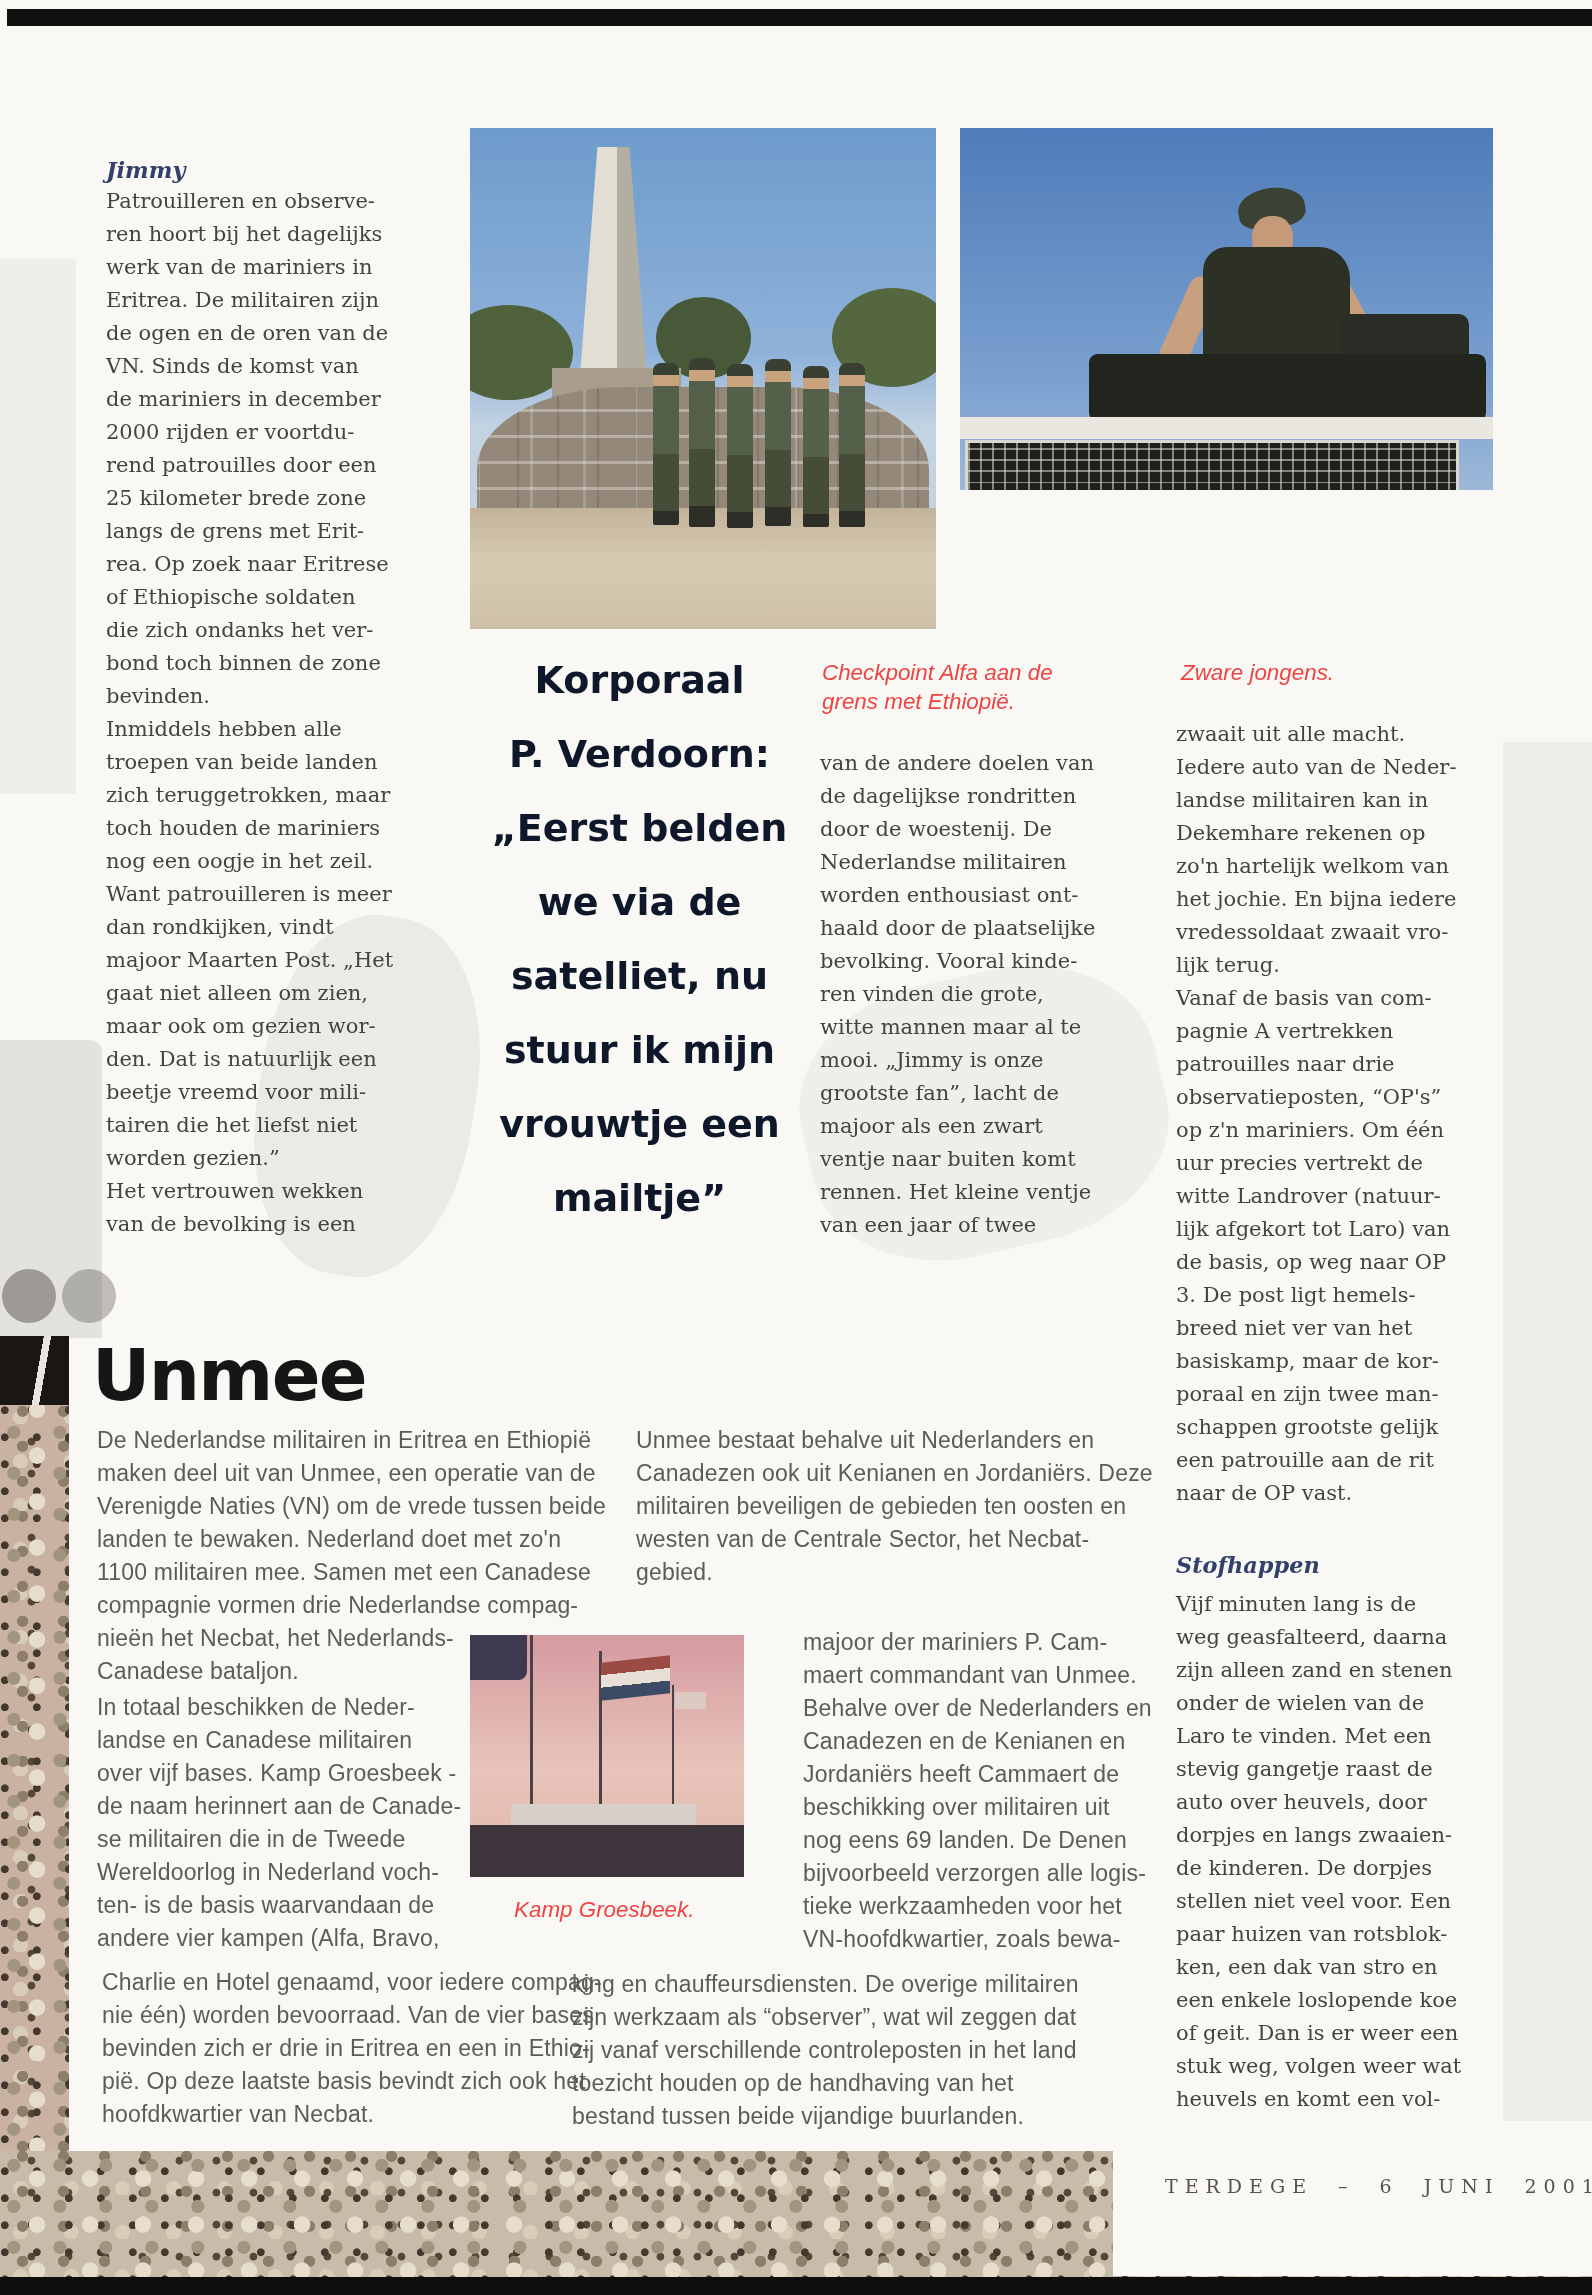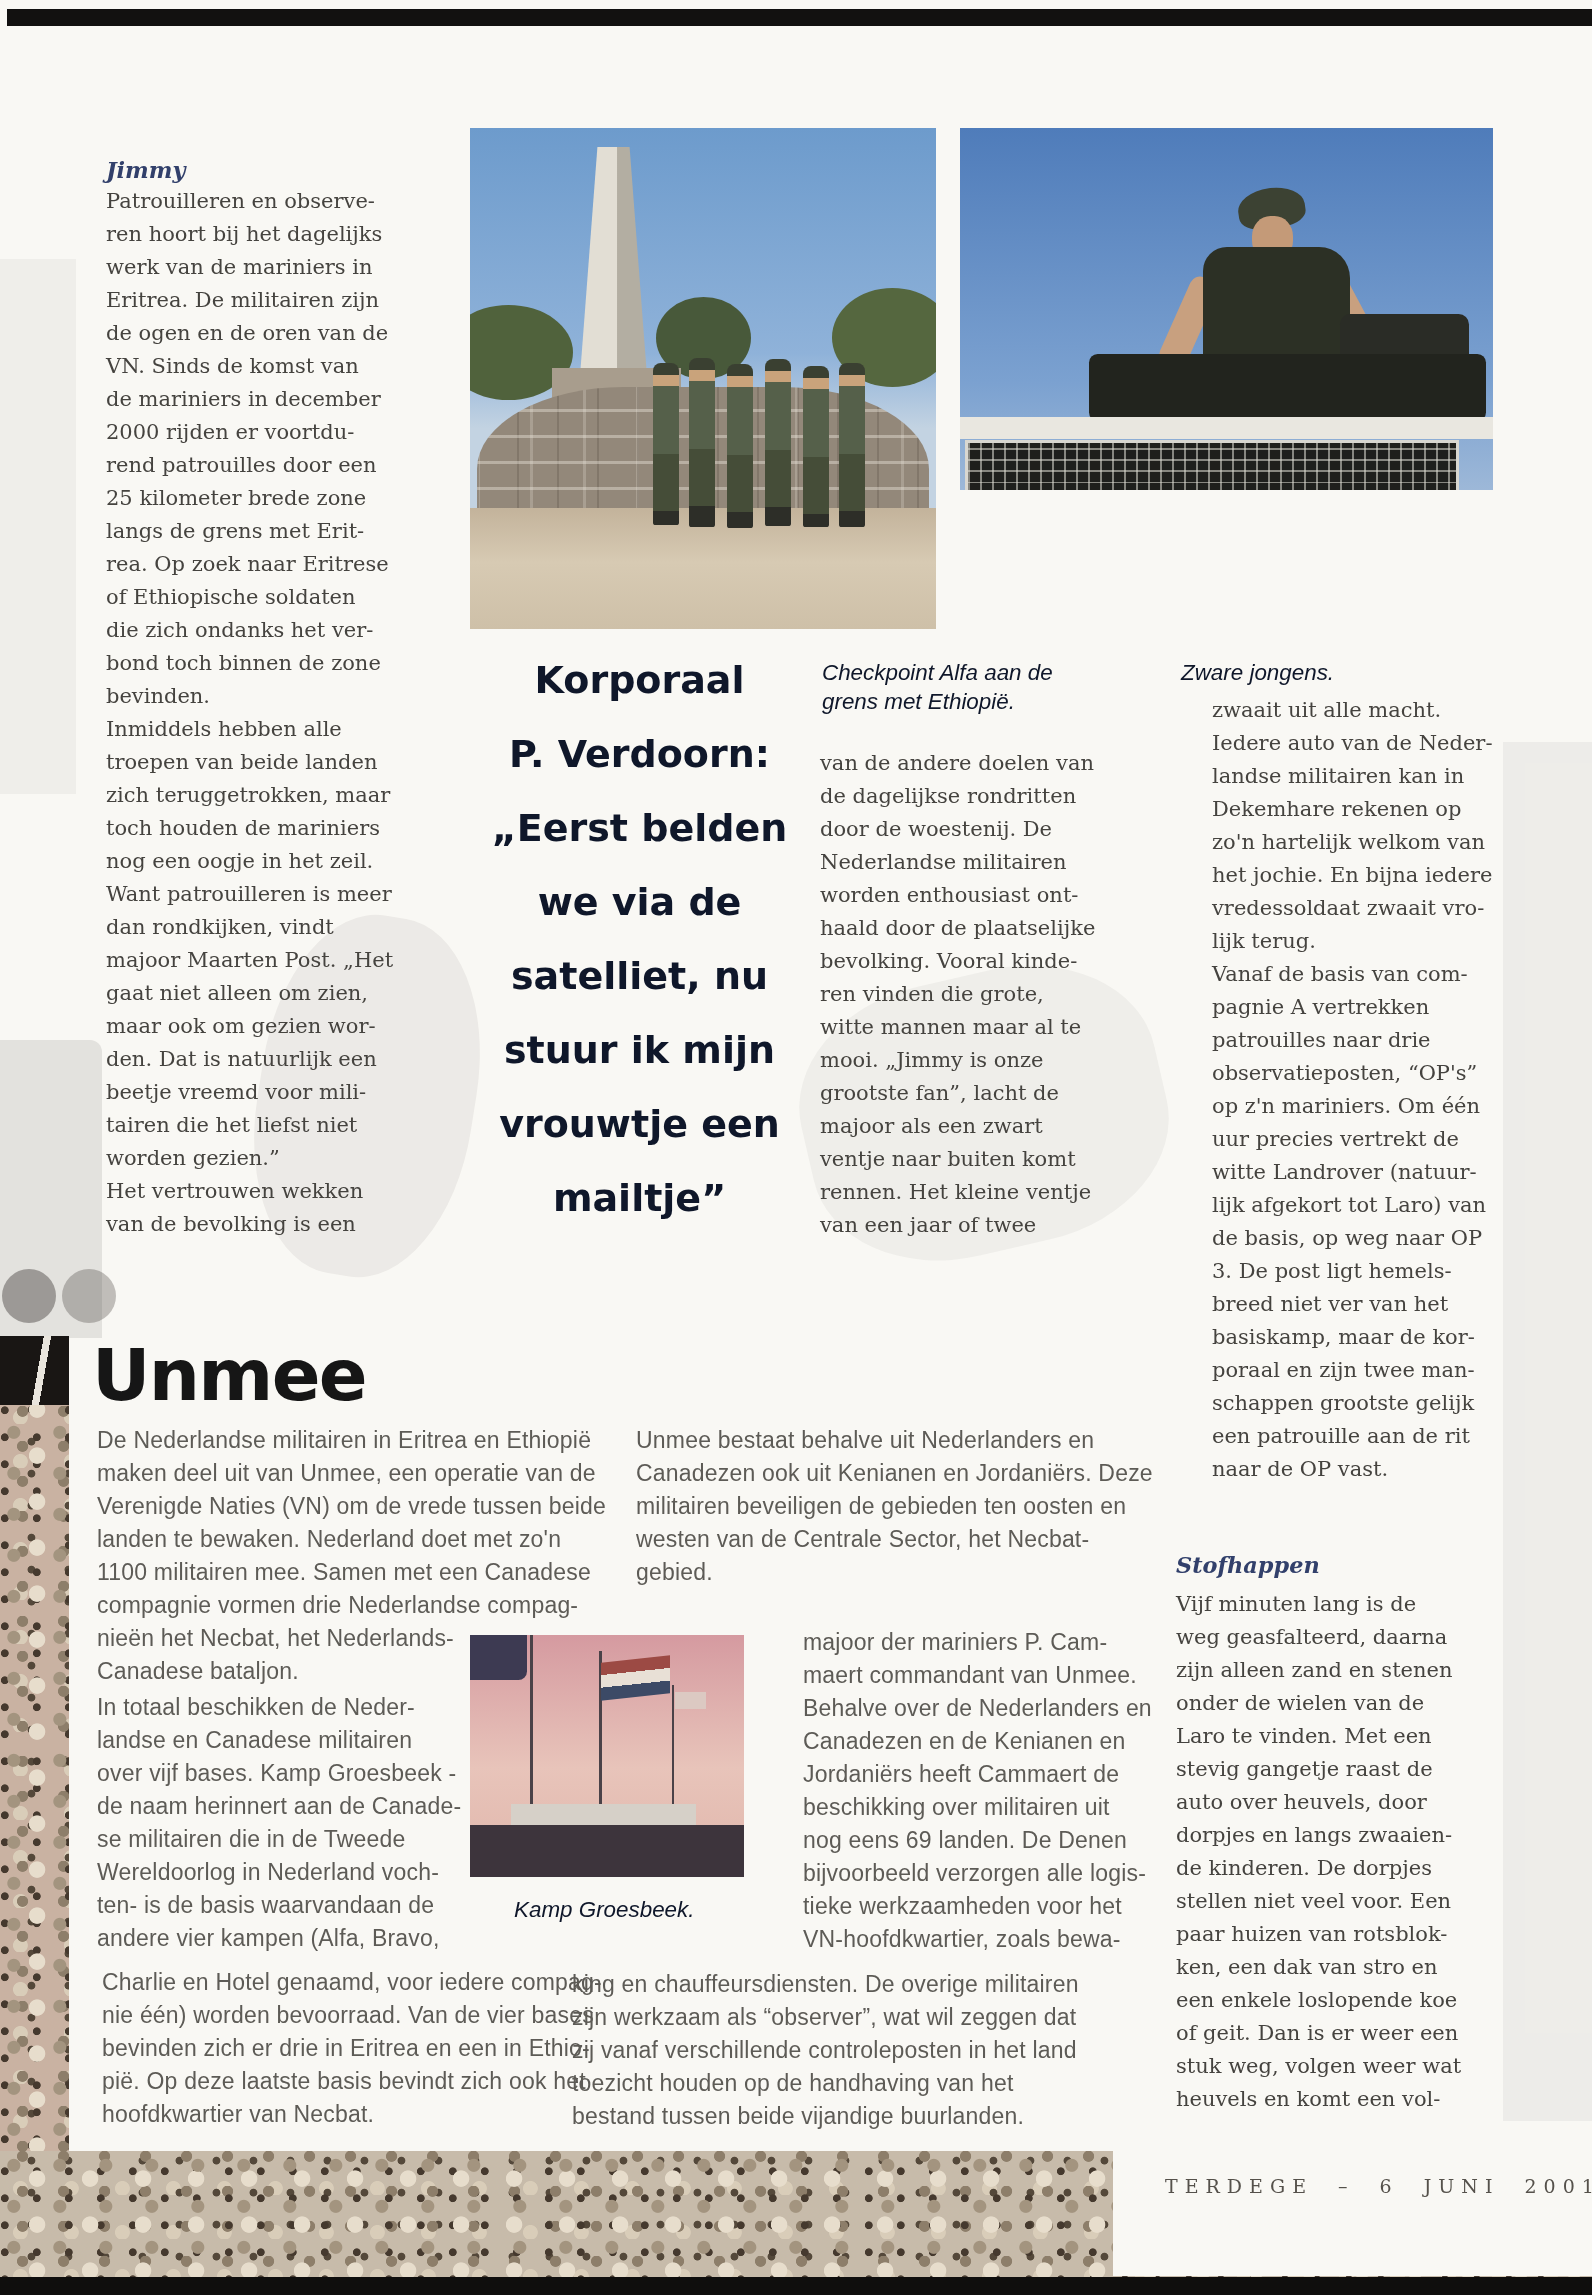--- a/index.html
+++ b/index.html
@@ -9,21 +9,21 @@
 
   
   .topbar{left:7px;top:8.6px;width:1585px;height:17.3px;background:#121110;}
   .bottombar{left:0;top:2277px;width:1592px;height:19px;background:#0f0e0d;}
   .ghost{pointer-events:none;}
 
   
   .serifcol{font:21px/33px "DejaVu Serif",serif;color:#45433f;white-space:nowrap;}
   .minihead{font:italic 700 22.4px "DejaVu Serif",serif;color:#32406b;white-space:nowrap;}
   .pullquote{font:700 38px/74px "DejaVu Sans",sans-serif;color:#0f172a;text-align:center;white-space:nowrap;}
-  .caption{font:italic 22.4px/29px "Liberation Sans",sans-serif;color:#0f172a;white-space:nowrap;}
+  .caption{font:italic 22.4px/29px "Liberation Sans",sans-serif;color:#ef4444;white-space:nowrap;}
   .sanscol{font:23px/33px "Liberation Sans",sans-serif;color:#5d5b56;letter-spacing:0.2px;white-space:nowrap;}
   .unmeehead{font:800 72px/1 "DejaVu Sans",sans-serif;letter-spacing:-1.7px;color:#161616;white-space:nowrap;}
   .footer{font:19px "DejaVu Serif",serif;letter-spacing:7px;word-spacing:12px;color:#55514b;white-space:nowrap;}
 
   
   .gravel{background-color:#c7bbaa;background-image:
     radial-gradient(circle at 30% 35%, #a3947f 0 6px, transparent 7px),
     radial-gradient(circle at 70% 60%, #e7ddcc 0 7.8px, transparent 8.6px),
     radial-gradient(circle at 15% 75%, #45392e 0 3.5px, transparent 4.3px),
     radial-gradient(circle at 55% 15%, #8d7e6a 0 5.2px, transparent 6px),
@@ -210,21 +210,21 @@
       <div class="tl">ren vinden die grote,</div>
       <div class="tl">witte mannen maar al te</div>
       <div class="tl">mooi. „Jimmy is onze</div>
       <div class="tl">grootste fan”, lacht de</div>
       <div class="tl">majoor als een zwart</div>
       <div class="tl">ventje naar buiten komt</div>
       <div class="tl">rennen. Het kleine ventje</div>
       <div class="tl">van een jaar of twee</div>
     </div>
 
-  <div class="abs serifcol" style="left:1176px;top:694px;margin-left:36px;">
+  <div class="abs serifcol" style="left:1176px;top:718px;">
       <div class="tl">zwaait uit alle macht.</div>
       <div class="tl">Iedere auto van de Neder-</div>
       <div class="tl">landse militairen kan in</div>
       <div class="tl">Dekemhare rekenen op</div>
       <div class="tl">zo'n hartelijk welkom van</div>
       <div class="tl">het jochie. En bijna iedere</div>
       <div class="tl">vredessoldaat zwaait vro-</div>
       <div class="tl">lijk terug.</div>
       <div class="tl">Vanaf de basis van com-</div>
       <div class="tl">pagnie A vertrekken</div>

